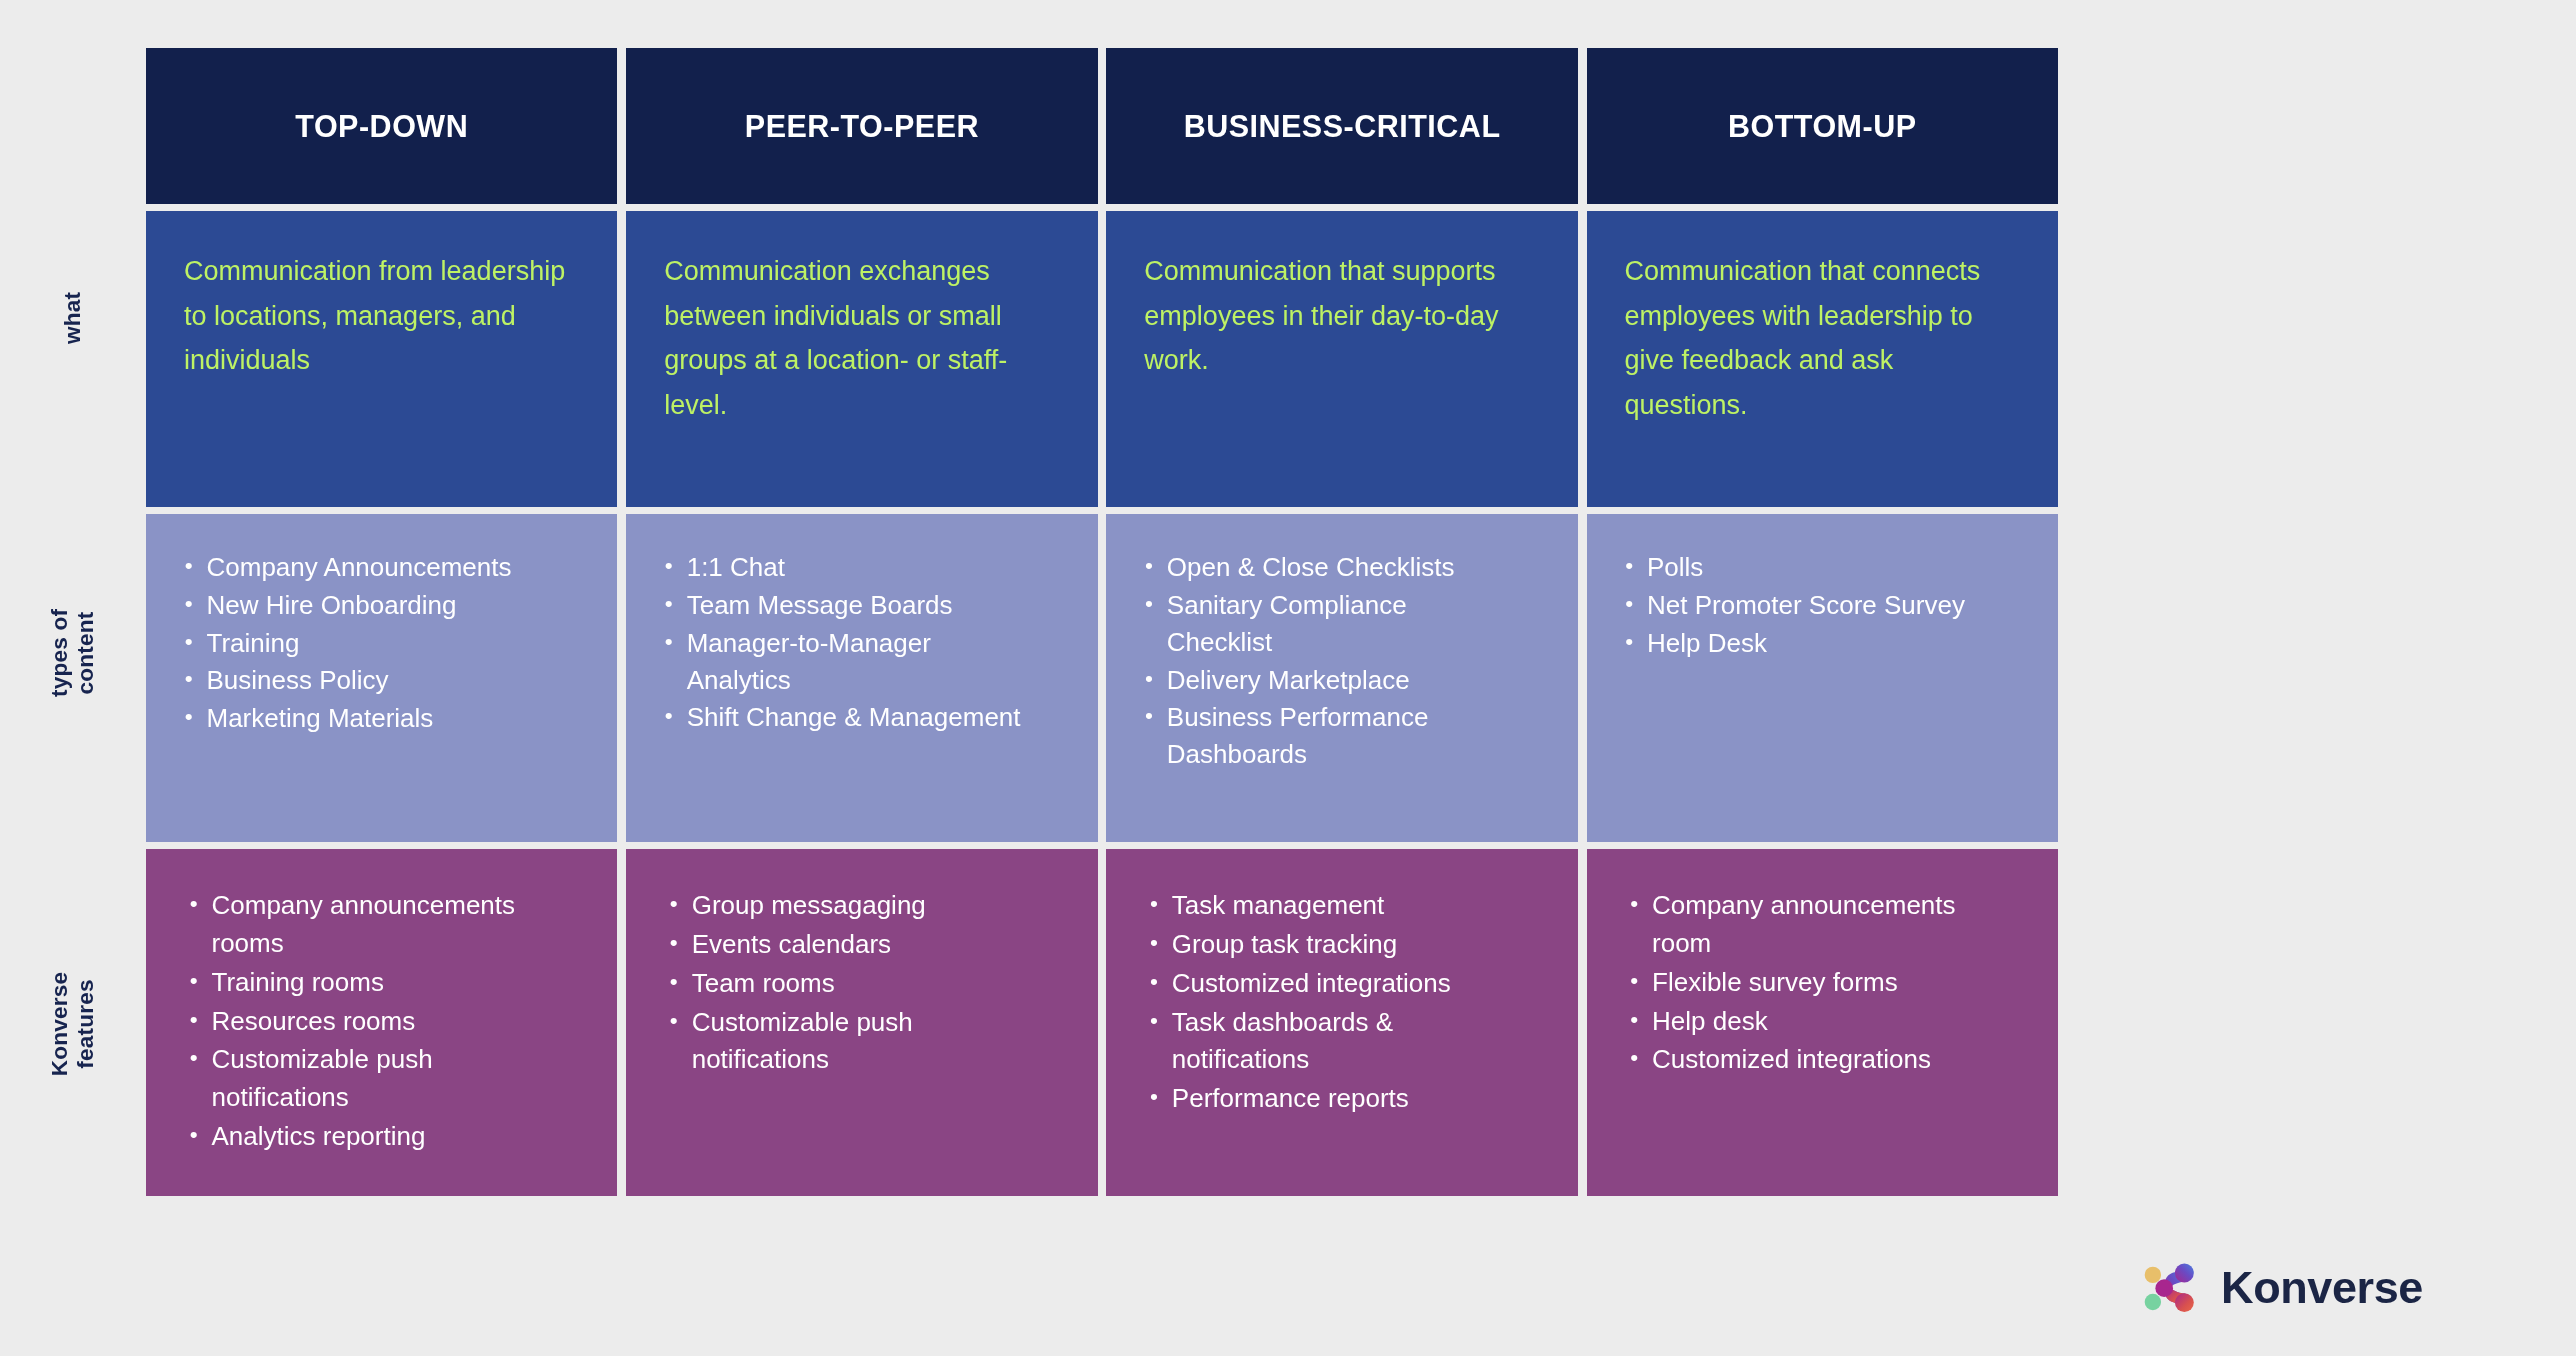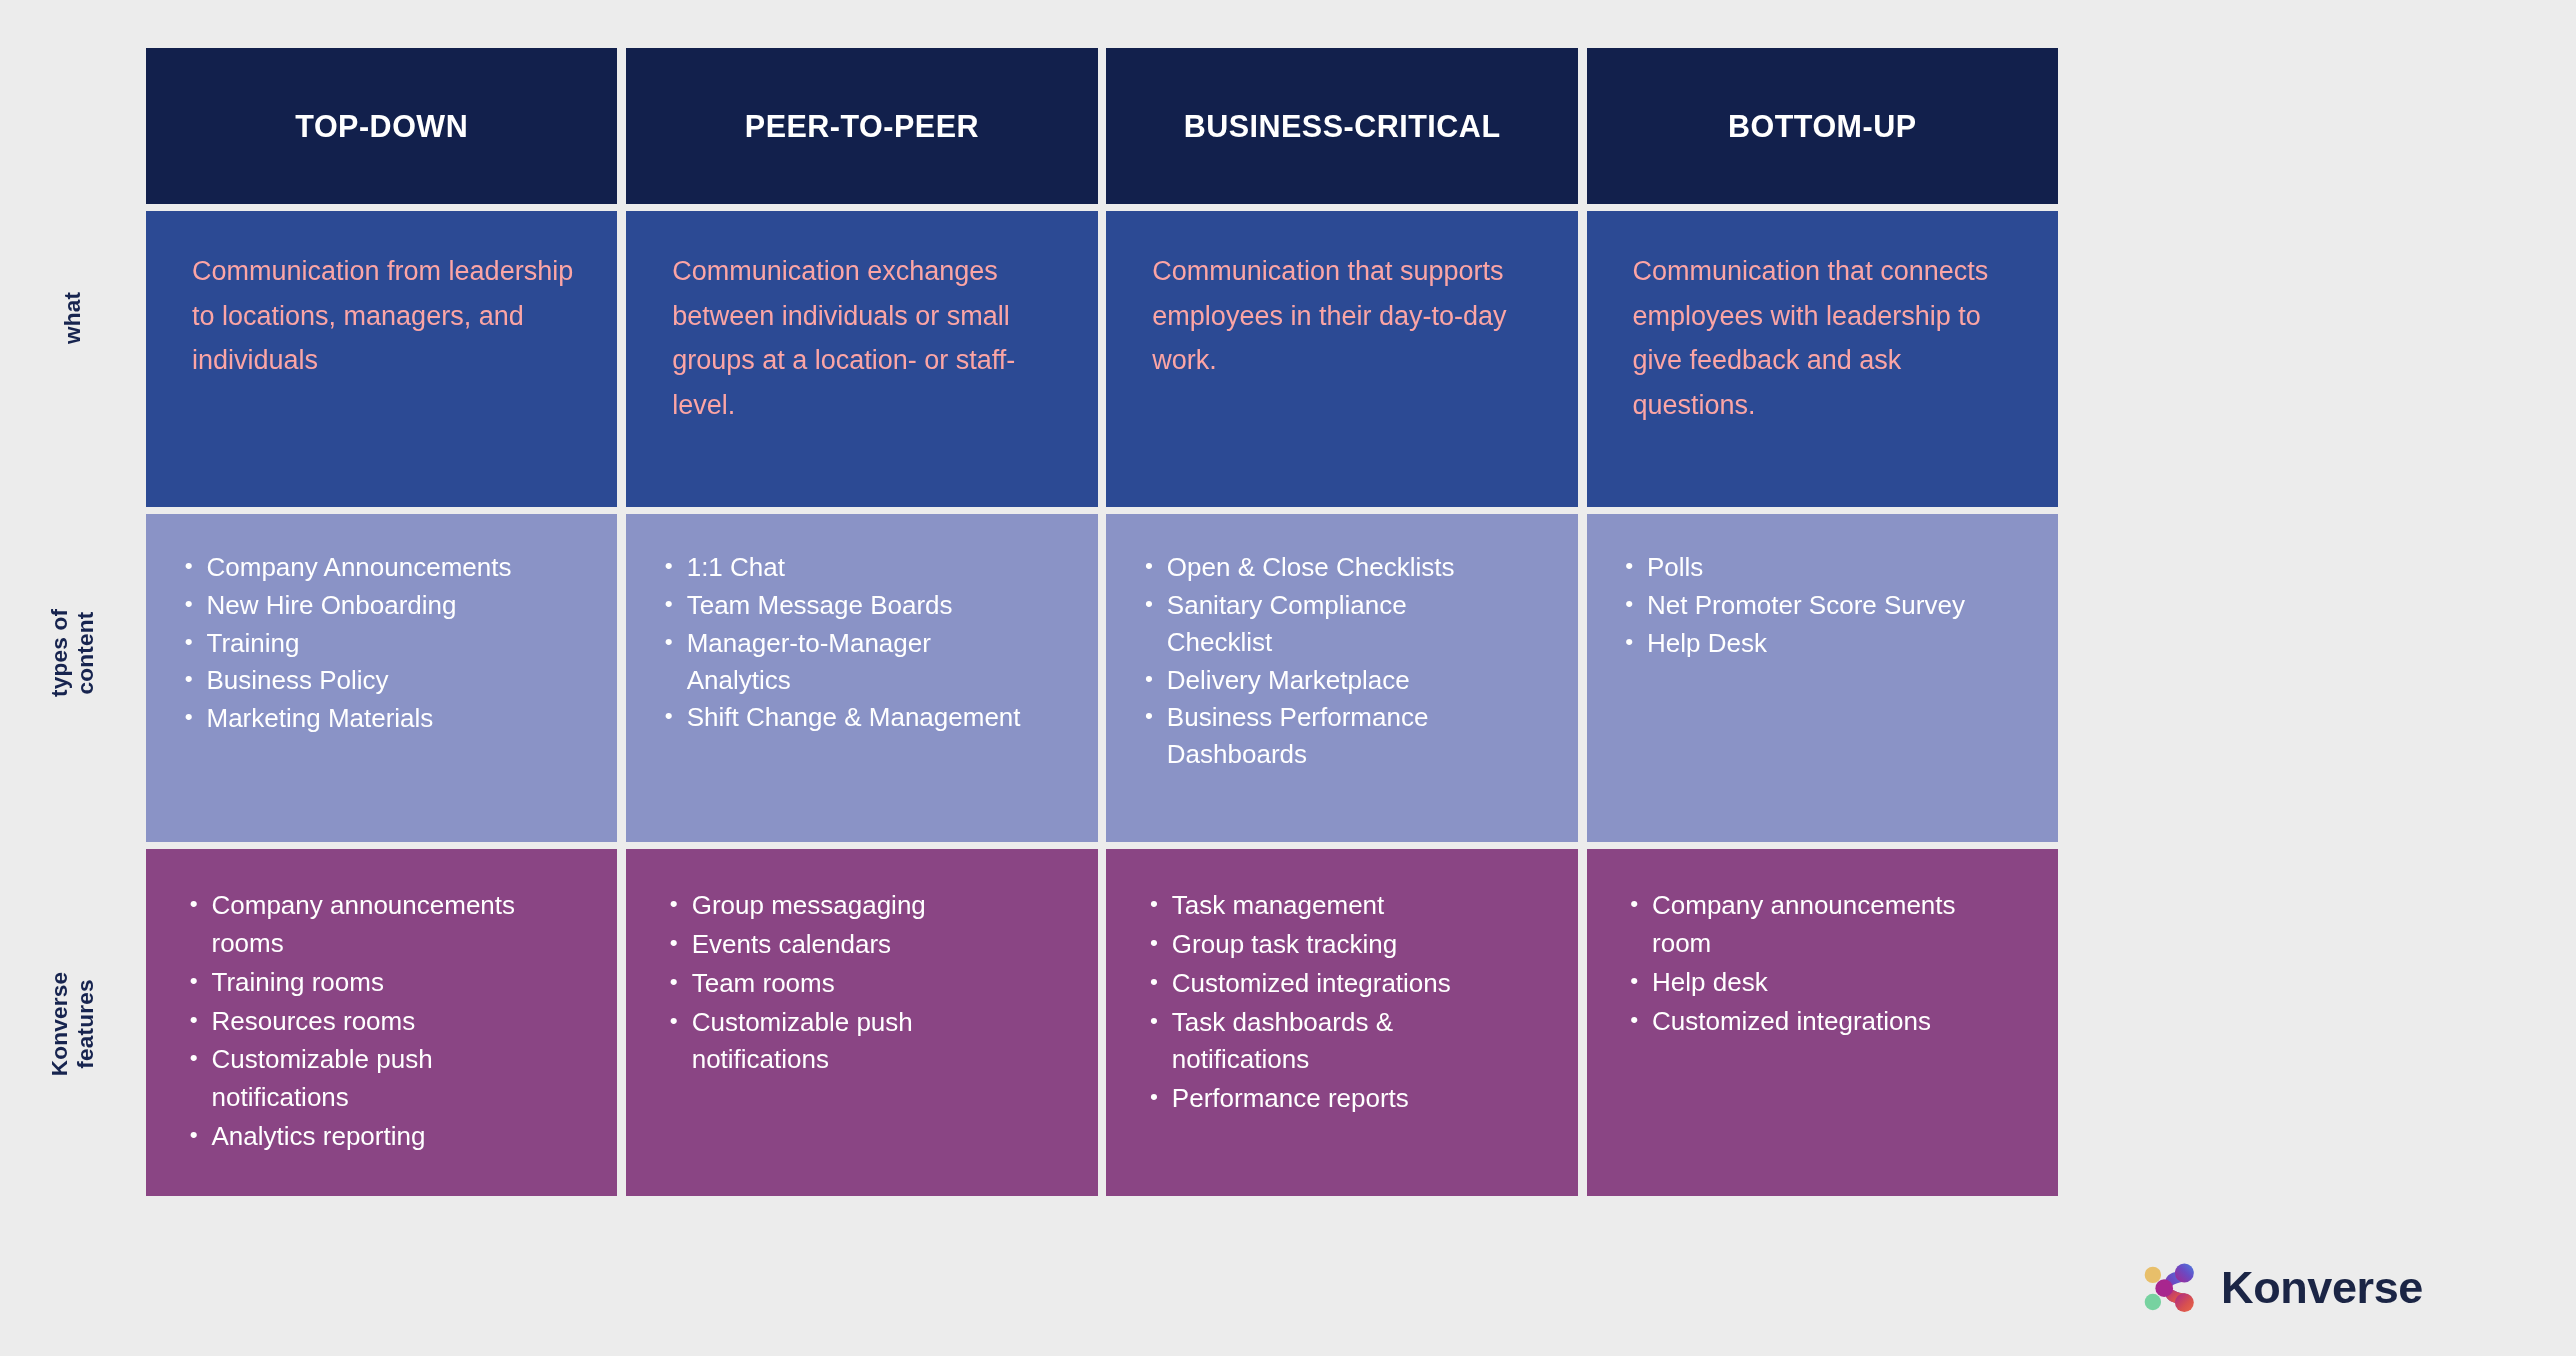--- a/index.html
+++ b/index.html
@@ -53,25 +53,24 @@
     font-size: 30.5px;
     letter-spacing: 0.5px;
     text-align: center;
   }
 
   .what {
     background: #2c4a94;
     padding: 38px 38px 17.4px 38px;
   }
   .what .desc {
-    color: #fca5a5;
+    color: #bef264;
     font-size: 27px;
     line-height: 1.65;
     font-weight: 400;
-    margin-left: 8px;
   }
 
   .types { background: #8a93c6; padding: 35px 31px 17.4px 37px; }
   .feat  { background: #8a4584; padding: 38px 31px 24px 42px; }
 
   ul.bullets { list-style: none; }
   ul.bullets li {
     position: relative;
     color: #ffffff;
     font-size: 26px;
@@ -211,20 +210,21 @@
           <li>Customized integrations</li>
           <li>Task dashboards &amp;
  notifications</li>
           <li>Performance reports</li>
         </ul>
     </div>
     <div class="cell feat">
       <ul class="bullets">
           <li>Company announcements
  room</li>
+          <li>Flexible survey forms</li>
           <li>Help desk</li>
           <li>Customized integrations</li>
         </ul>
     </div>
 
   </div>
 
   <div class="logo-wrap">
     <svg class="logo-mark" viewBox="0 0 100 100">
       <defs>

